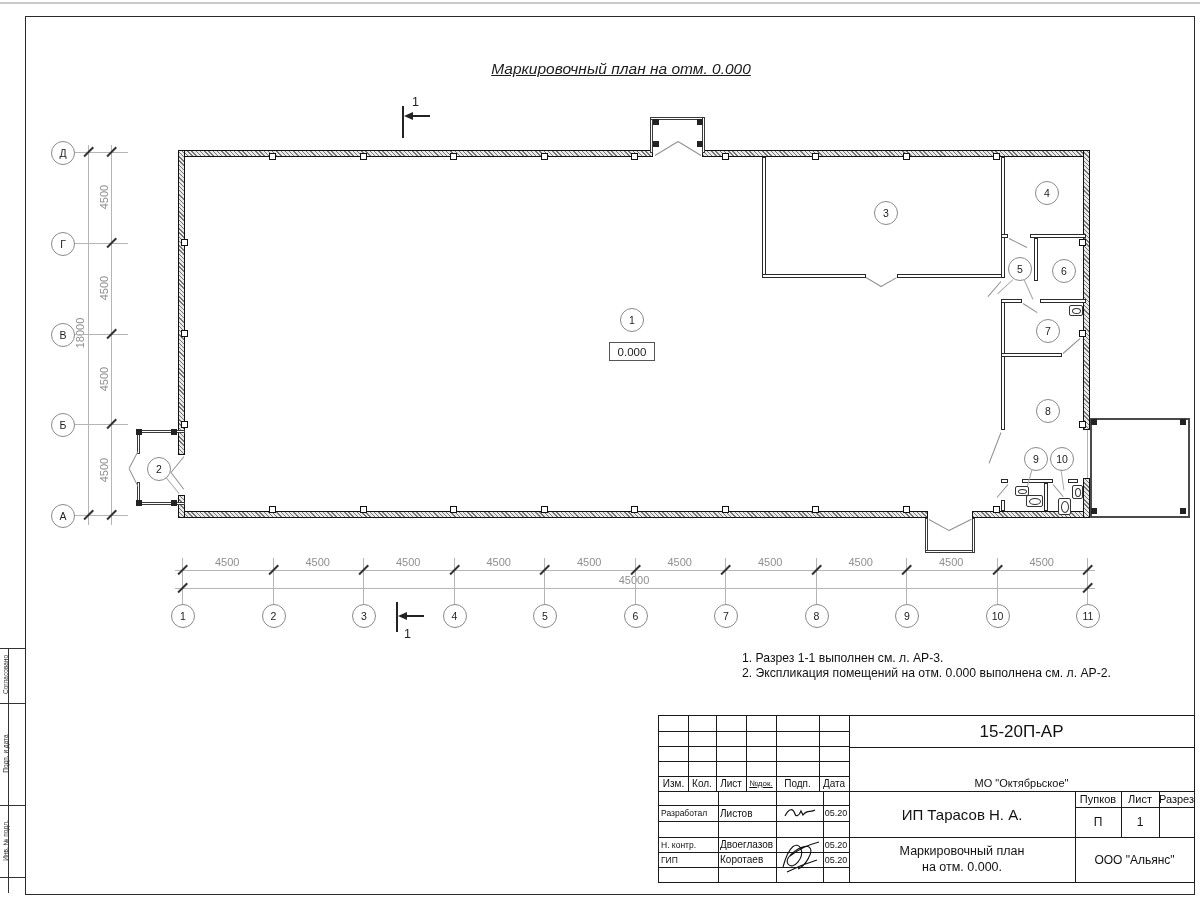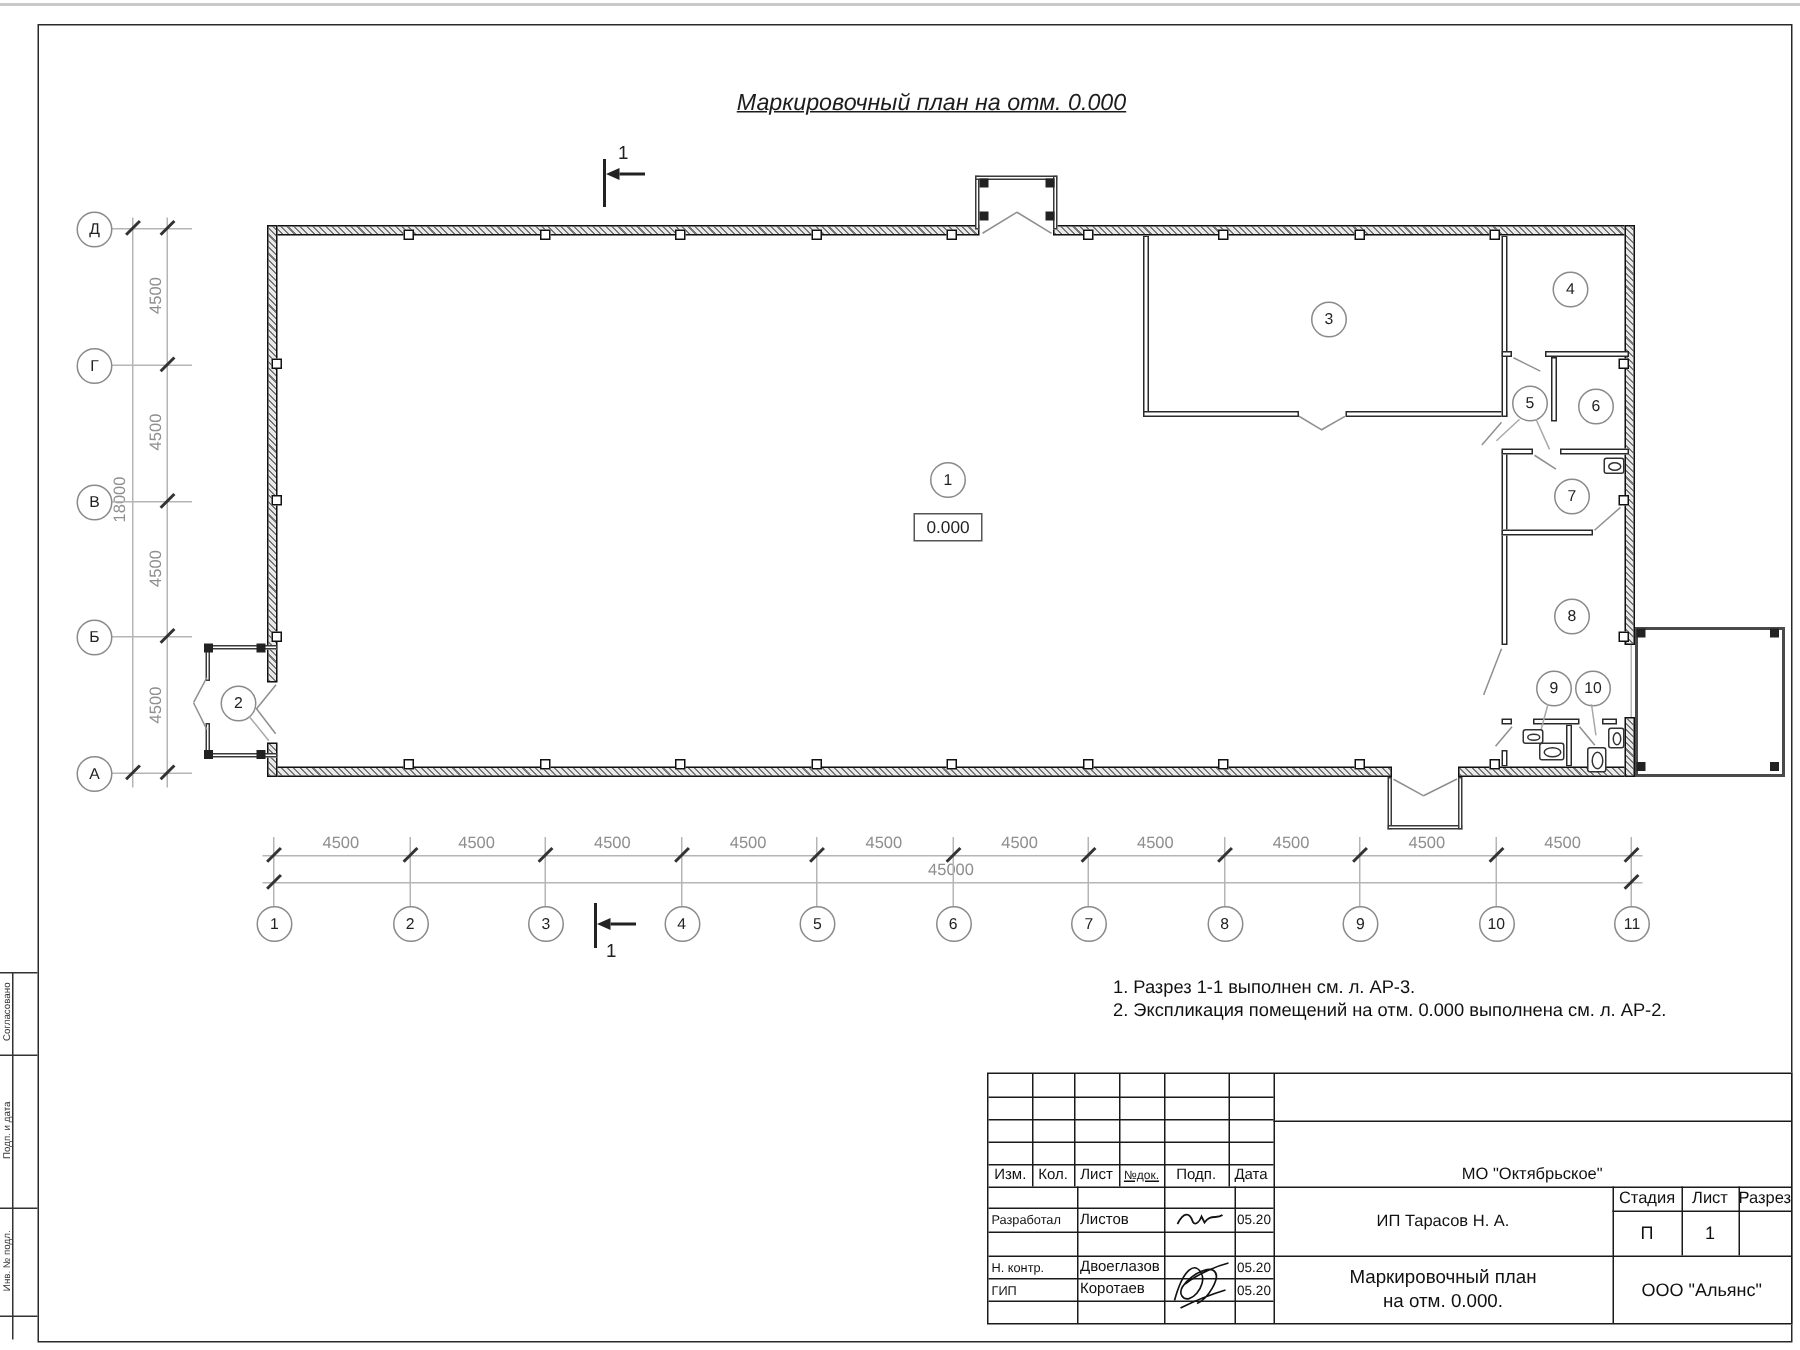--- a/index.html
+++ b/index.html
@@ -121,25 +121,26 @@
     <div class="cell" style="left:61px;top:136px;width:54px;height:15px;font-size:10px;justify-content:flex-start;">Коротаев</div>
     <div class="cell" style="left:164px;top:136px;width:26px;height:15px;font-size:9px;">05.20</div>
 
     <svg class="abs" style="left:123px;top:90px;" width="36" height="14" viewBox="0 0 36 14">
       <path d="M3 10 C7 2,11 2,13 8 C14 11,17 10,19 5 L21 9 C25 3,29 7,33 4" stroke="#111" fill="none" stroke-width="1.2"></path>
     </svg>
     <svg class="abs" style="left:118px;top:117px;" width="46" height="44" viewBox="0 0 46 44">
       <path d="M6 34 C12 12,20 8,24 16 C28 24,16 38,11 31 C6 24,26 10,32 14 C38 18,28 33,21 36 M13 23 C22 16,34 11,42 9 M10 39 C20 34,30 30,40 27" stroke="#111" fill="none" stroke-width="1.1"></path>
     </svg>
 
+    <div class="cell" style="left:190px;top:0;width:345px;height:31px;font-size:17px;">15-20П-АР</div>
     <div class="cell" style="left:190px;top:60px;width:345px;height:14px;font-size:11px;">МО "Октябрьское"</div>
-    <div class="cell" style="left:190px;top:75px;width:226px;height:46px;font-size:11px;">ИП Тарасов Н. А.</div>
+    <div class="cell" style="left:190px;top:75px;width:226px;height:46px;font-size:15px;">ИП Тарасов Н. А.</div>
     <div class="cell" style="left:190px;top:127px;width:226px;height:16px;font-size:12.5px;">Маркировочный план</div>
     <div class="cell" style="left:190px;top:143px;width:226px;height:16px;font-size:12.5px;">на отм. 0.000.</div>
-    <div class="cell" style="left:416px;top:75px;width:46px;height:16px;font-size:11px;">Стадия</div>
+    <div class="cell" style="left:416px;top:75px;width:46px;height:16px;font-size:11px;">Пупков</div>
     <div class="cell" style="left:462px;top:75px;width:38px;height:16px;font-size:11px;">Лист</div>
     <div class="cell" style="left:500px;top:75px;width:35px;height:16px;font-size:11px;">Разрез</div>
     <div class="cell" style="left:416px;top:91px;width:46px;height:30px;font-size:12px;">П</div>
     <div class="cell" style="left:462px;top:91px;width:38px;height:30px;font-size:12px;">1</div>
     <div class="cell" style="left:416px;top:121px;width:119px;height:45px;font-size:12px;">ООО "Альянс"</div>
   </div>
 <div class="wx" style="left: 178px; top: 150px; width: 475px; height: 7px;"></div>
     <div class="wx" style="left: 702px; top: 150px; width: 388px; height: 7px;"></div>
     <div class="wx" style="left: 178px; top: 511px; width: 750px; height: 7px;"></div>
     <div class="wx" style="left: 972px; top: 511px; width: 118px; height: 7px;"></div>

